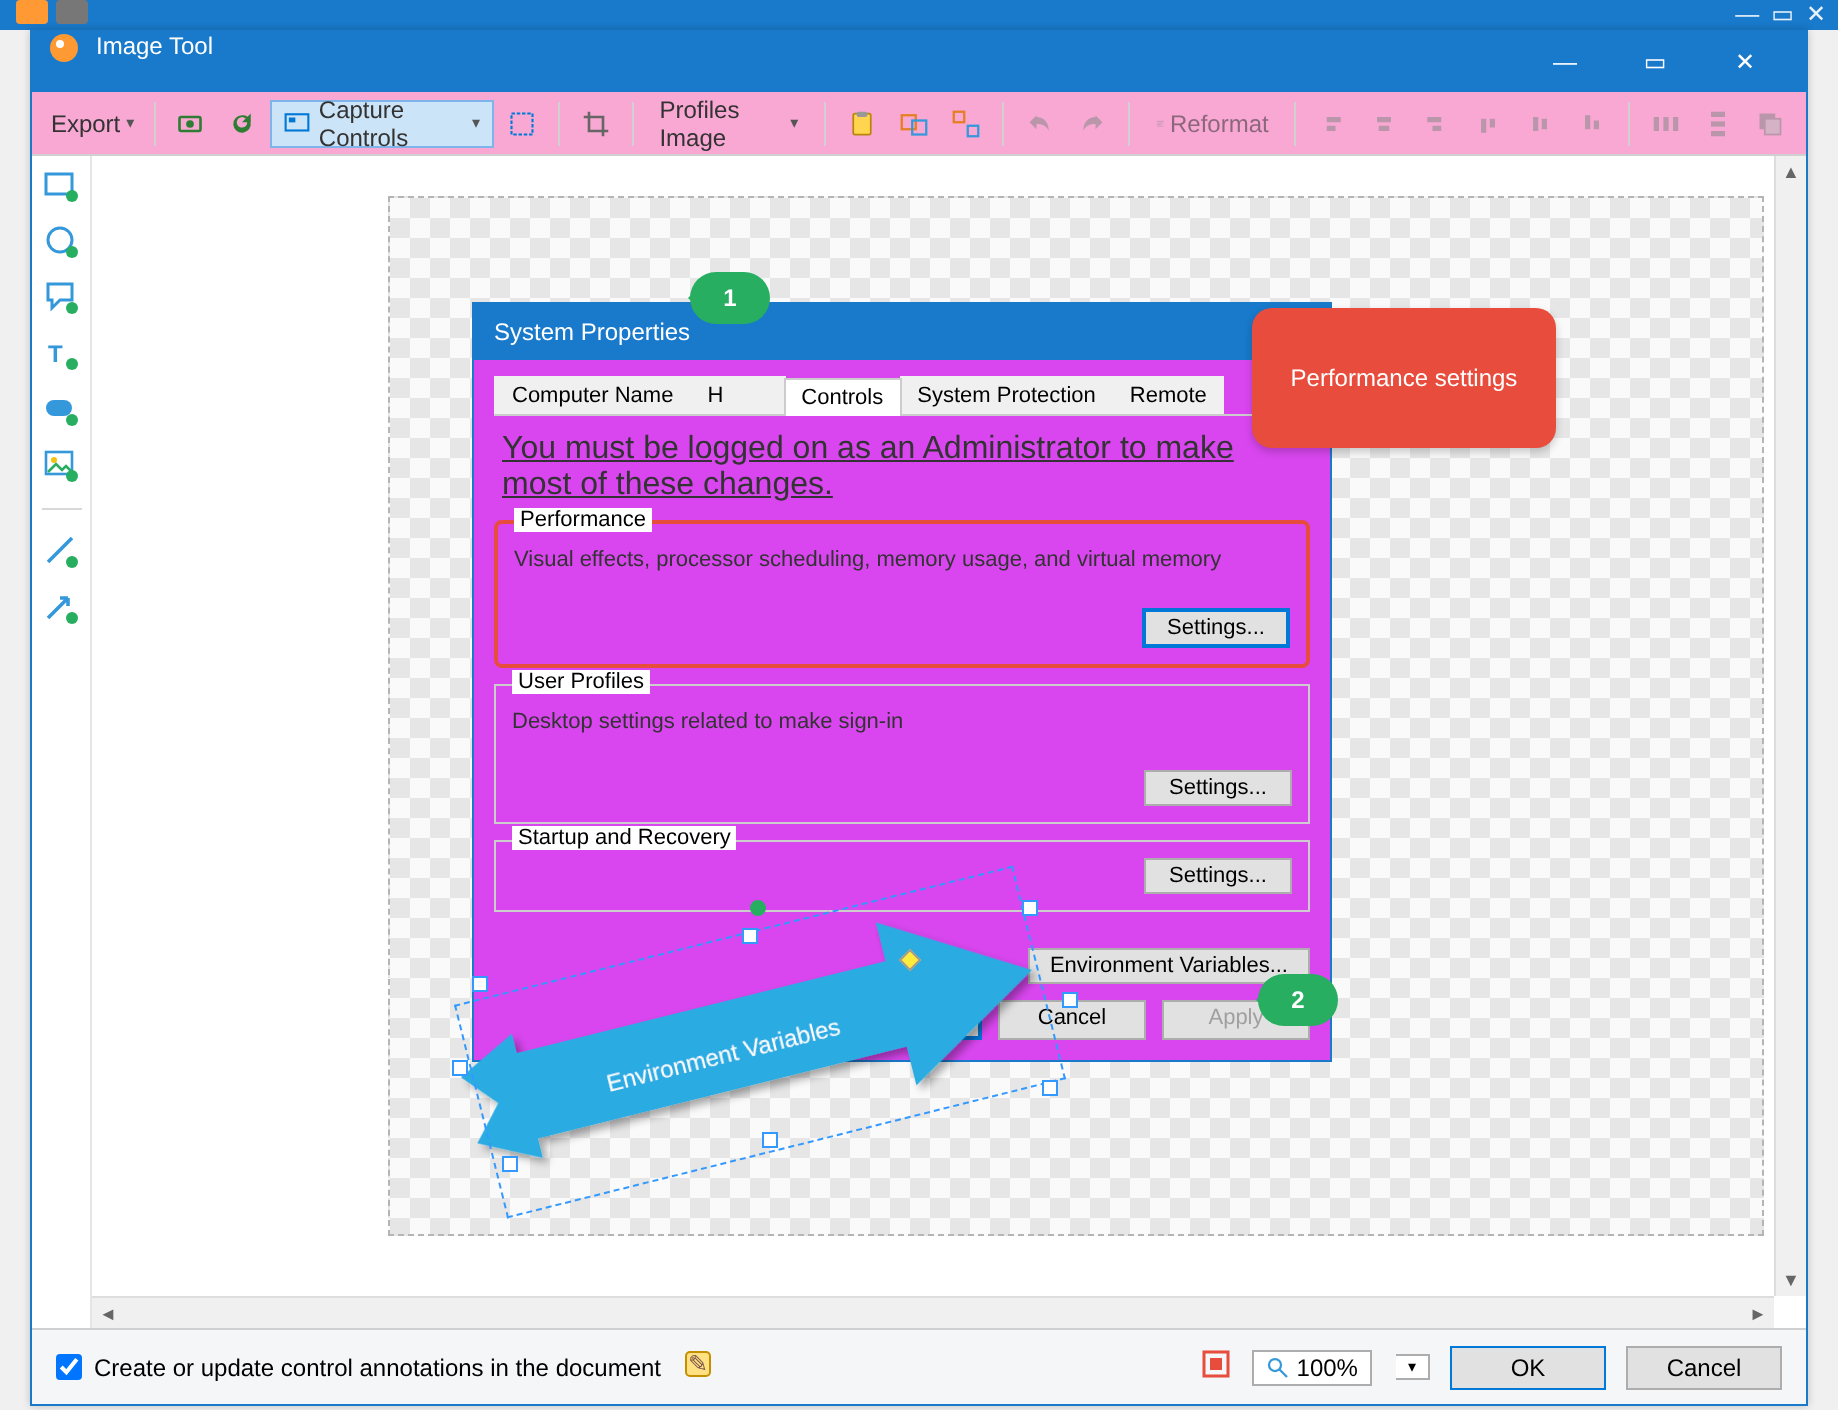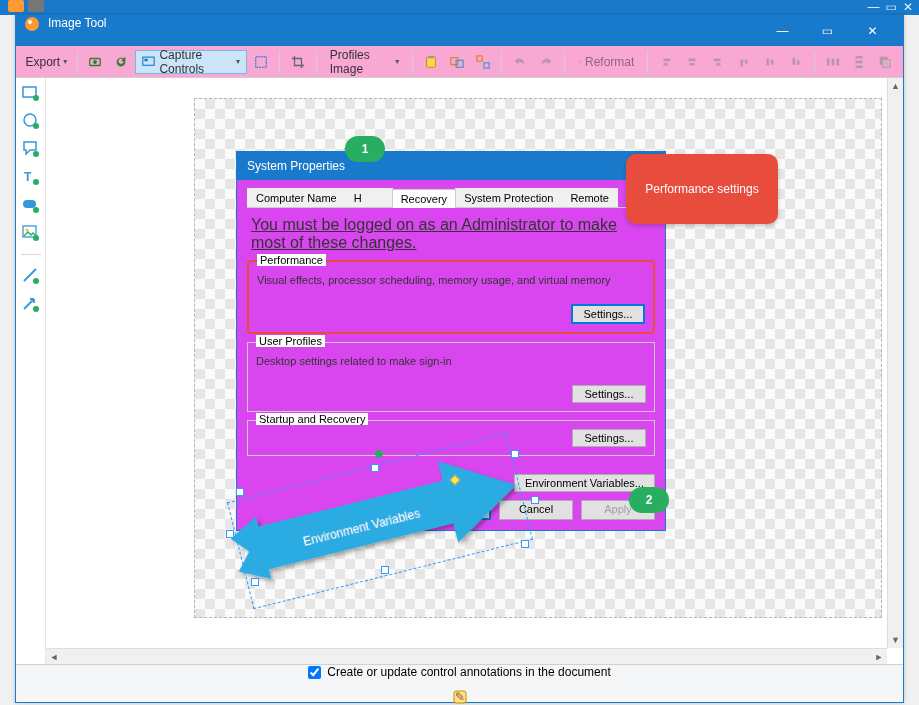--- a/index.html
+++ b/index.html
@@ -84,21 +84,21 @@
 .sel-handle{position:absolute;width:8px;height:8px;border:1px solid #3399ff;background:#fff;}
 .sel-handle.g{border-color:#27ae60;background:#27ae60;border-radius:50%;}
 .sel-handle.y{border-color:#999;background:#ffeb3b;transform:rotate(45deg);}
 .selbox{position:absolute;border:1px dashed #3399ff;}
 
 
 .hscroll{position:absolute;left:0;right:16px;bottom:0;height:16px;background:#f0f0f0;border-top:1px solid #ddd;display:flex;align-items:center;}
 .hscroll .arrow, .vscroll .arrow{width:16px;height:16px;display:flex;align-items:center;justify-content:center;color:#666;font-size:9px;}
 .vscroll{position:absolute;top:0;right:0;bottom:16px;width:16px;background:#f0f0f0;border-left:1px solid #ddd;display:flex;flex-direction:column;align-items:center;}
 
-.footer{height:38px;border-top:1px solid #d0d0d0;background:#f5f6f7;display:flex;align-items:center;padding:0 12px;gap:10px;flex-direction:column;}
+.footer{height:38px;border-top:1px solid #d0d0d0;background:#f5f6f7;display:flex;align-items:center;padding:0 12px;gap:10px;}
 .footer .chk{display:flex;align-items:center;gap:6px;}
 .footer .spacer{flex:1;}
 .zoom{display:flex;align-items:center;gap:12px;}
 .zoom .zbtn{border:1px solid #adadad;background:#fff;padding:1px 6px;font-size:11px;display:flex;align-items:center;gap:3px;}
 .zoom .zbtn+.zbtn{border-left:none;}
 .footer .ok,.footer .cancel{border:1px solid #adadad;background:#e1e1e1;padding:3px 0;width:78px;text-align:center;font-size:12px;}
 .footer .ok{border:1px solid #0078d7;background:#e1e1e1;}
 
 .icon-svg{width:16px;height:16px;}
 </style>
@@ -308,21 +308,21 @@
 
         <div class="sys-dialog">
           <div class="sys-title">
             <span>System Properties</span>
             <span class="x">✕</span>
           </div>
           <div class="sys-body">
             <div class="tabs">
               <div class="tab">Computer Name</div>
               <div class="tab" style="padding-right:30px">H</div>
-              <div class="tab active">Recovery</div>
+              <div class="tab active">Controls</div>
               <div class="tab">System Protection</div>
               <div class="tab">Remote</div>
             </div>
             <div class="hint">You must be logged on as an Administrator to make most of these changes.</div>
 
             <div class="group perf-group">
               <span class="legend">Performance</span>
               <div class="desc">Visual effects, processor scheduling, memory usage, and virtual memory</div>
               <div class="btnrow"><span class="btn">Settings...</span></div>
             </div>

